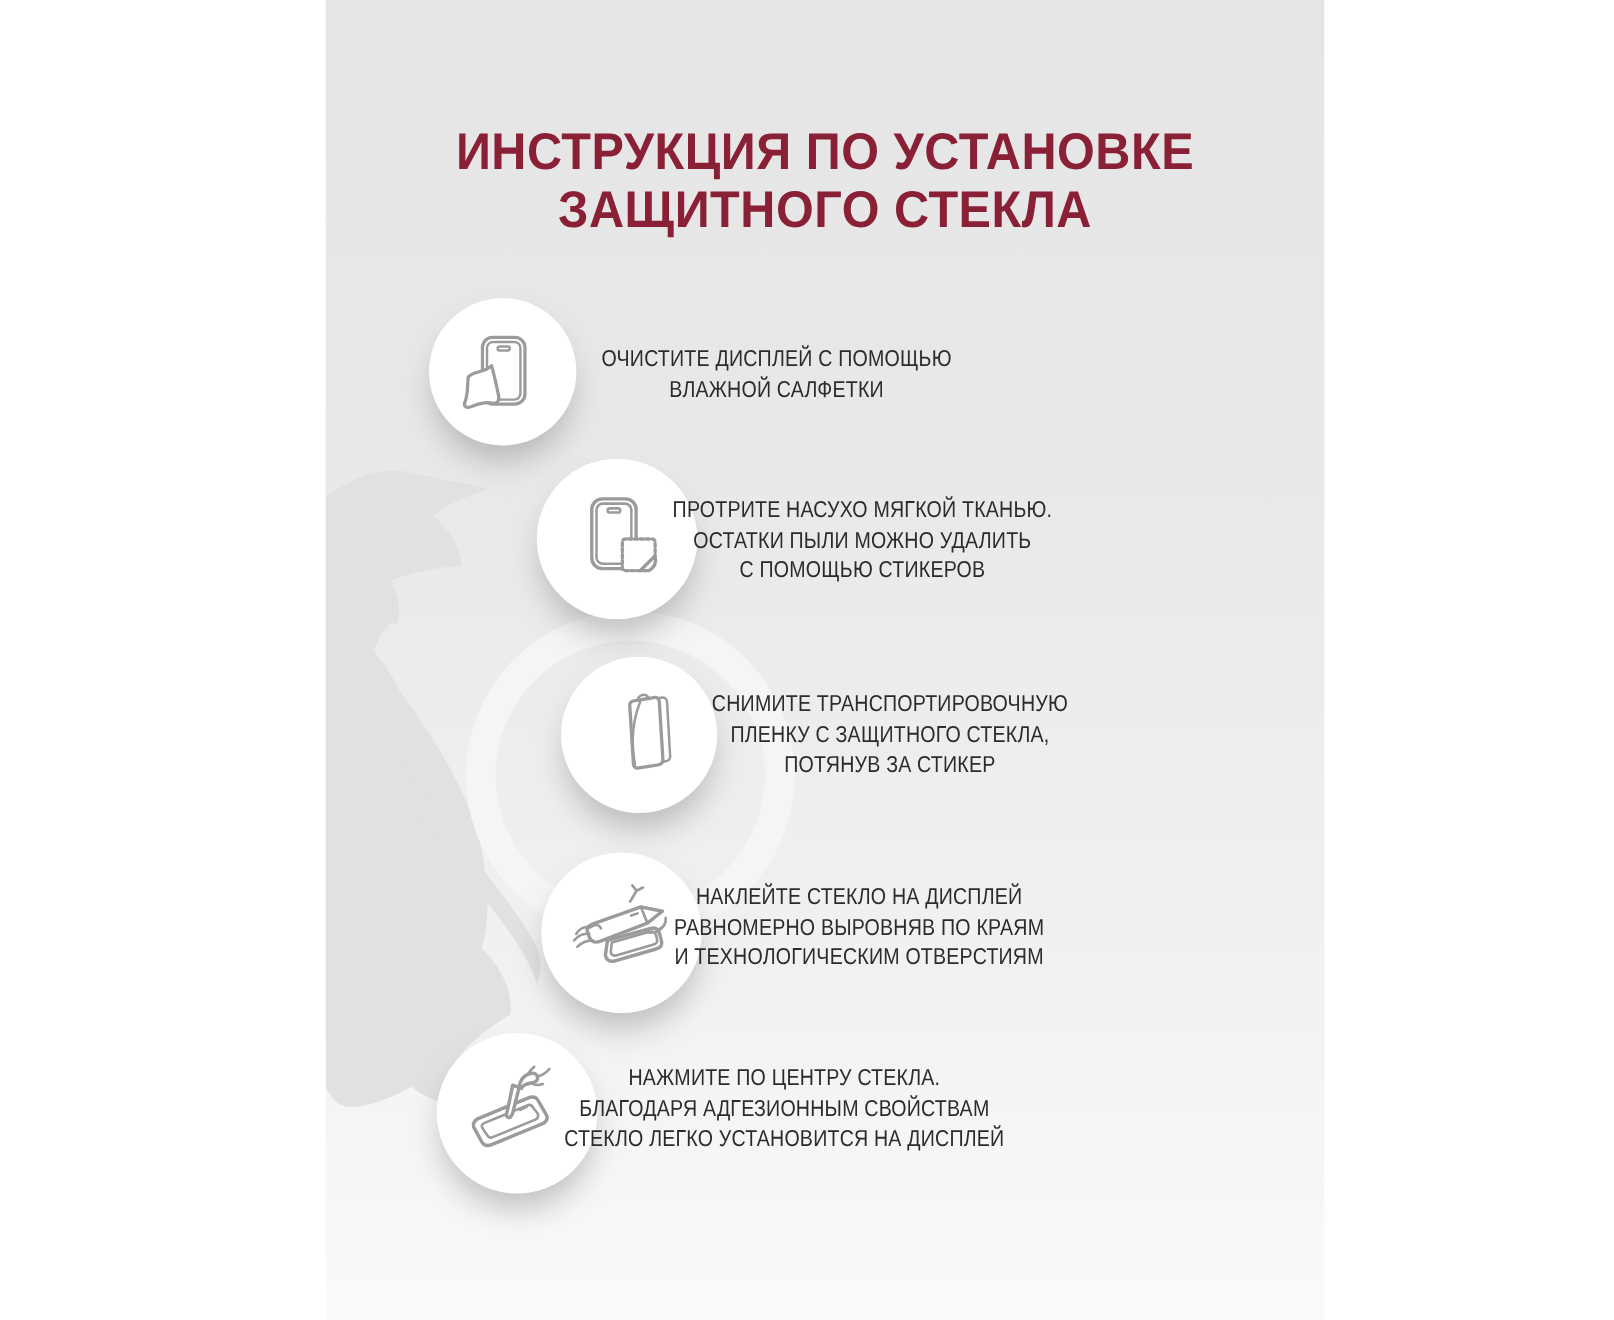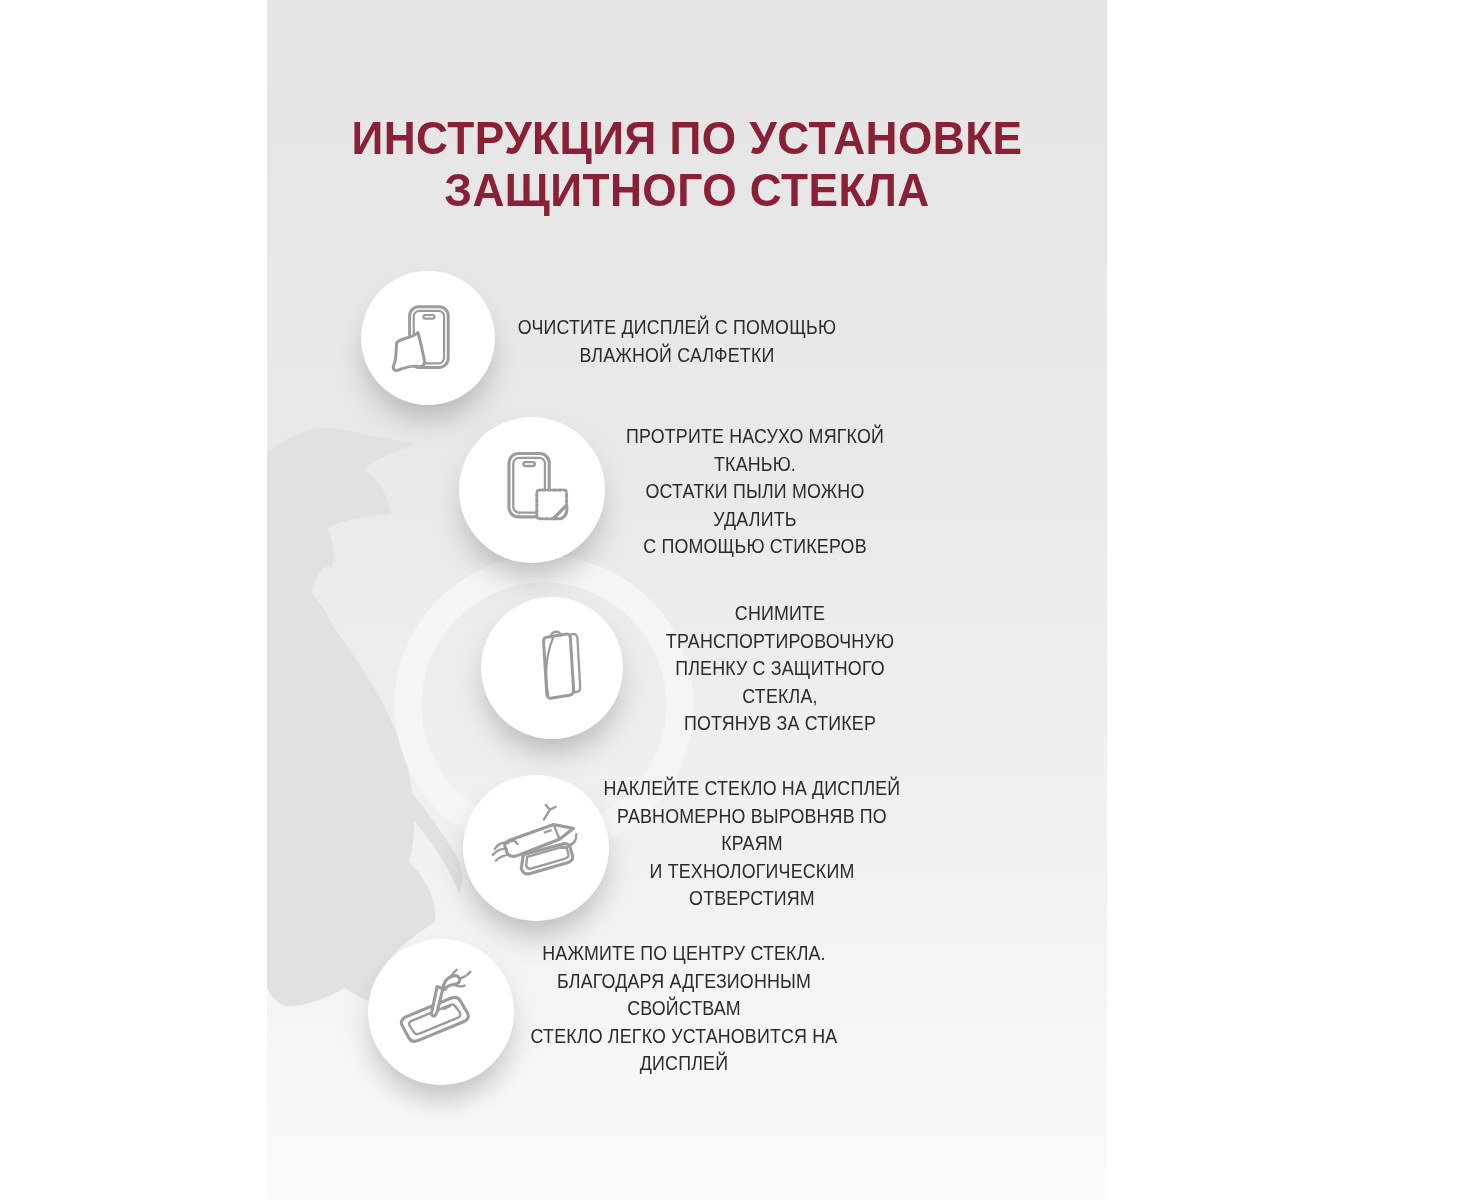--- a/index.html
+++ b/index.html
@@ -4,21 +4,21 @@
 <style>
   html,body{margin:0;padding:0;}
   body{
     width:1467px;height:1200px;
     background:#ffffff;
     overflow:hidden;
     font-family:"Liberation Sans","DejaVu Sans",sans-serif;
     position:relative;
   }
   .card{
-    position:absolute;left:267px;top:0;width:840px;height:1200px;
+    position:absolute;left:296px;top:0;width:908px;height:1200px;
     background:linear-gradient(180deg,#e6e5e5 0%,#eae9e9 38%,#f2f1f1 72%,#fbfafa 100%);
     overflow:hidden;
   }
   .watermark{position:absolute;left:0;top:0;width:900px;height:1200px;pointer-events:none;}
   .title{
     position:absolute;left:0;top:112px;width:100%;margin:0;
     text-align:center;
     font-size:47px;font-weight:bold;line-height:52px;
     letter-spacing:.5px;
     color:#8a2036;

